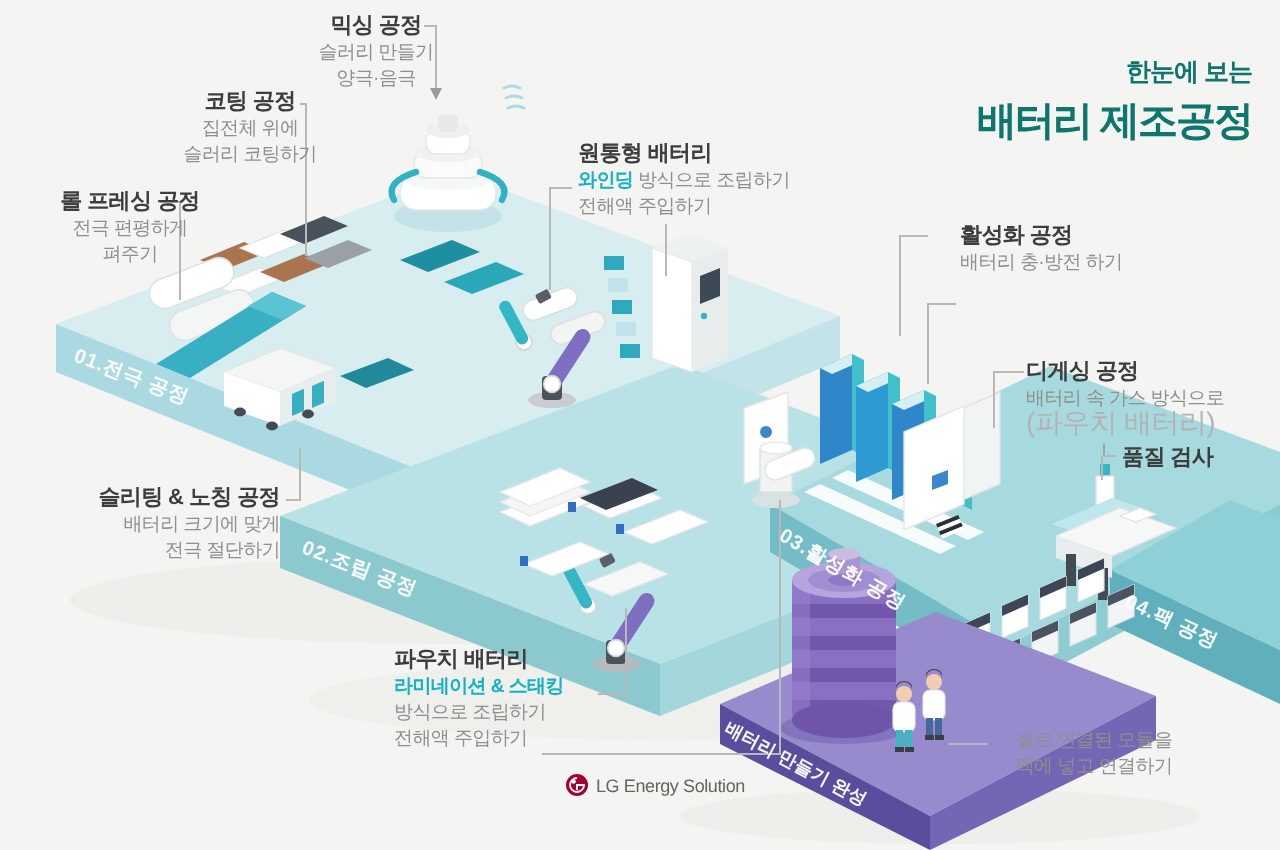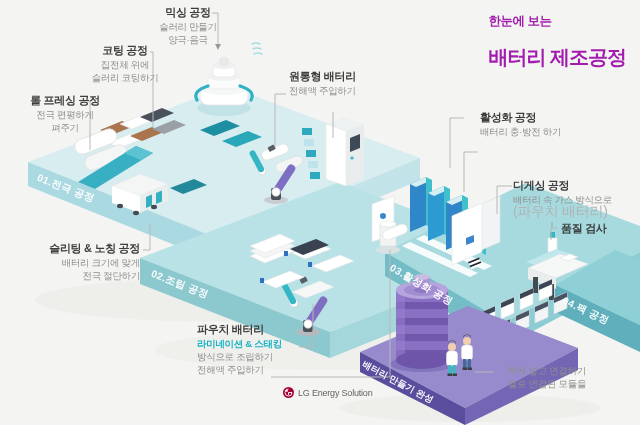--- a/index.html
+++ b/index.html
@@ -1,21 +1,21 @@
 <!DOCTYPE html>
 <html><head>
 <meta charset="utf-8">
 <style>
   *{margin:0;padding:0;box-sizing:border-box}
   body{background:#ffffff;font-family:"Liberation Sans",sans-serif}
   .stage{position:relative;width:640px;height:425px;background:#f4f4f2;overflow:hidden}
   .art{position:absolute;left:0;top:0}
-  .title-block{position:absolute;top:13px;right:14px;text-align:left;z-index:5;color:#a21caf}
+  .title-block{position:absolute;top:28px;right:14px;text-align:right;z-index:5;color:#0f766e}
   .title-block .sub{font-size:12.5px;font-weight:700;letter-spacing:-0.5px}
-  .title-block .main{font-size:20px;font-weight:800;letter-spacing:-1px;margin-top:14px}
+  .title-block .main{font-size:20px;font-weight:800;letter-spacing:-1px;margin-top:2px}
   .callout{position:absolute;z-index:5;letter-spacing:-0.3px}
   .callout h3{font-size:11px;font-weight:700;color:#3d3d3d}
   .callout p{font-size:9.5px;color:#8f8f8f;line-height:13px}
   .callout p.note{font-size:14px;color:#b3b3b3;line-height:10px}
   .hl{color:#17b1c4;font-weight:700}
   .ta-c{text-align:center}.ta-r{text-align:right}
   .stage-label{position:absolute;z-index:6;color:#ffffff;font-weight:700;font-size:10px;
     letter-spacing:0.5px;white-space:nowrap;transform-origin:left top;opacity:.95}
   .lbl-complete{font-size:9px;letter-spacing:0.2px}
   .brand{position:absolute;left:283px;top:387px;display:flex;align-items:center;gap:4px;z-index:5}
@@ -348,20 +348,21 @@
 </div>
 
 <div class="callout ta-r" style="left:18px;top:241px;width:122px">
   <h3>슬리팅 &amp; 노칭 공정</h3>
   <p>배터리 크기에 맞게</p>
   <p>전극 절단하기</p>
 </div>
 
 <div class="callout" style="left:289px;top:69px;width:130px">
   <h3>원통형 배터리</h3>
+  <p><span class="hl">와인딩</span><span> 방식으로 조립하기</span></p>
   <p>전해액 주입하기</p>
 </div>
 
 <div class="callout" style="left:480px;top:110px;width:110px">
   <h3>활성화 공정</h3>
   <p>배터리 충·방전 하기</p>
 </div>
 
 
 <div class="callout" style="left:513px;top:178px;width:120px">
@@ -375,22 +376,22 @@
 </div>
 
 <div class="callout" style="left:197px;top:322px;width:130px">
   <h3>파우치 배터리</h3>
   <p><span class="hl">라미네이션 &amp; 스태킹</span></p>
   <p>방식으로 조립하기</p>
   <p>전해액 주입하기</p>
 </div>
 
 <div class="callout ta-c" style="left:496px;top:364px;width:102px">
+  <p>셀로 연결된 모듈을</p>
   <p>팩에 넣고 연결하기</p>
-  <p>셀로 연결된 모듈을</p>
 </div>
 
 <div class="stage-label" style="left:40px;top:171px;transform:rotate(21deg)">01.전극 공정</div>
 <div class="stage-label" style="left:154px;top:267px;transform:rotate(21deg)">02.조립 공정</div>
 <div class="stage-label" style="left:394px;top:261px;transform:rotate(30deg)">03.활성화 공정</div>
 <div class="stage-label" style="left:566px;top:294px;transform:rotate(25deg)">04.팩 공정</div>
 <div class="stage-label lbl-complete" style="left:366px;top:358px;transform:rotate(28deg)">배터리 만들기 완성</div>
 
 <div class="brand">
   <svg width="11" height="11" viewBox="0 0 11 11">

